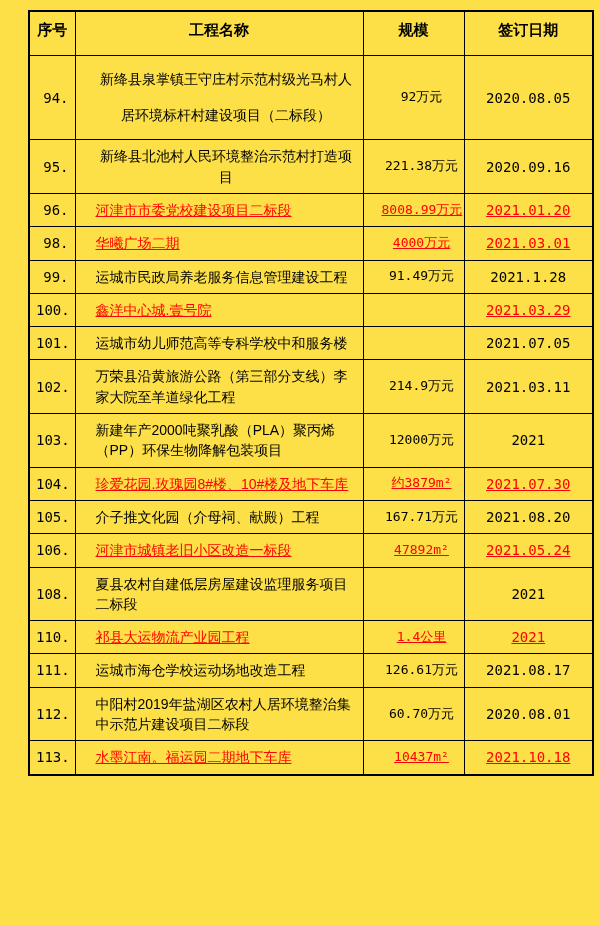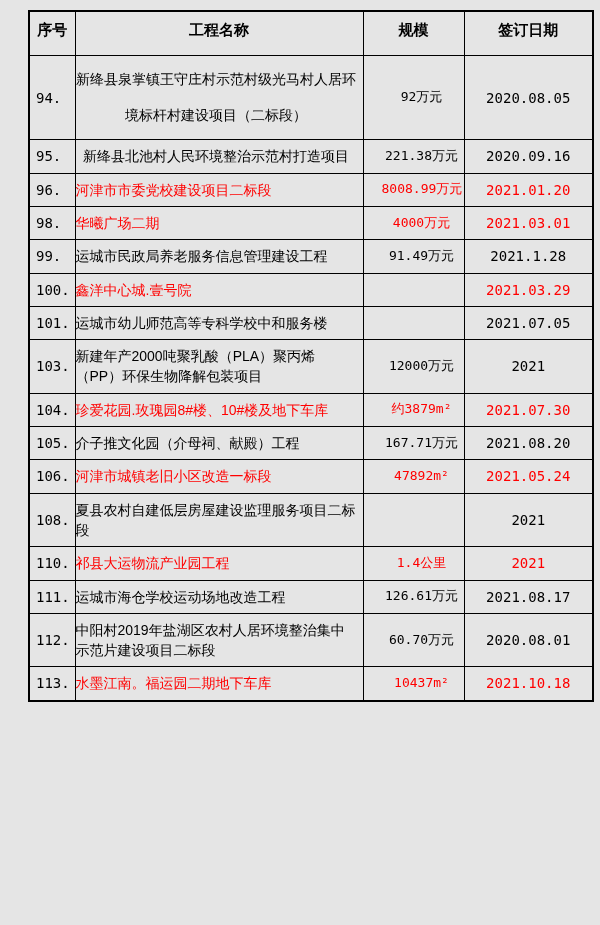--- a/index.html
+++ b/index.html
@@ -7,21 +7,21 @@
     padding: 0;
     background: #ffffff;
     font-family: "Liberation Sans", sans-serif;
     color: #000000;
   }
   .page {
     width: 600px;
     height: 925px;
     box-sizing: border-box;
     padding: 10px 8px 0 28px;
-    background: #e5e5e5;
+    background: #fde047;
     overflow: hidden;
   }
   table.projects {
     border-collapse: collapse;
     table-layout: fixed;
     width: 564px;
     border: 2px solid #000;
   }
   col.c-no   { width: 46px;  }
   col.c-name { width: 288px; }
@@ -38,44 +38,44 @@
     font-family: "Liberation Sans", sans-serif;
   }
   td {
     border: 1px solid #000;
     font-size: 14px;
     line-height: 1.45;
     vertical-align: middle;
     padding: 6px;
   }
   td.no {
-    text-align: left;
+    text-align: right;
     font-family: "DejaVu Sans Mono", "Liberation Mono", monospace;
     white-space: nowrap;
     margin-left: 28px;
   }
   td.name {
     text-align: left;
-    padding-left: 0;
+    padding-left: 20px;
     padding-right: 6px;
   }
   td.scale {
     text-align: center;
     font-family: "DejaVu Sans Mono", "Liberation Mono", monospace;
     font-size: 13px;
     white-space: nowrap;
     padding-left: 18px;
     padding-right: 2px;
   }
   td.date {
     text-align: center;
     font-family: "DejaVu Sans Mono", "Liberation Mono", monospace;
     white-space: nowrap;
   }
-  tr.hl td.name, tr.hl td.scale, tr.hl td.date { color: var(--hl, #ff0000); }
+  tr.hl td.name, tr.hl td.scale, tr.hl td.date { color: var(--hl, #ff0000); text-decoration: underline; }
   tr.center td.name { text-align: center; }
   tr.wide td { line-height: 2.55; }
   tr.wide td.no, tr.wide td.scale, tr.wide td.date { line-height: 1.45; }
 </style>
 </head>
 <body>
 
 <div class="page">
   <table class="projects">
     <colgroup>
@@ -129,20 +129,26 @@
     <td class="scale"></td>
     <td class="date">2021.03.29</td>
   </tr>
         <tr>
     <td class="no">101.</td>
     <td class="name">运城市幼儿师范高等专科学校中和服务楼</td>
     <td class="scale"></td>
     <td class="date">2021.07.05</td>
   </tr>
         <tr>
+    <td class="no">102.</td>
+    <td class="name">万荣县沿黄旅游公路（第三部分支线）李家大院至羊道绿化工程</td>
+    <td class="scale">214.9万元</td>
+    <td class="date">2021.03.11</td>
+  </tr>
+        <tr>
     <td class="no">103.</td>
     <td class="name">新建年产2000吨聚乳酸（PLA）聚丙烯（PP）环保生物降解包装项目</td>
     <td class="scale">12000万元</td>
     <td class="date">2021</td>
   </tr>
         <tr class="hl">
     <td class="no">104.</td>
     <td class="name">珍爱花园.玫瑰园8#楼、10#楼及地下车库</td>
     <td class="scale">约3879m²</td>
     <td class="date">2021.07.30</td>

